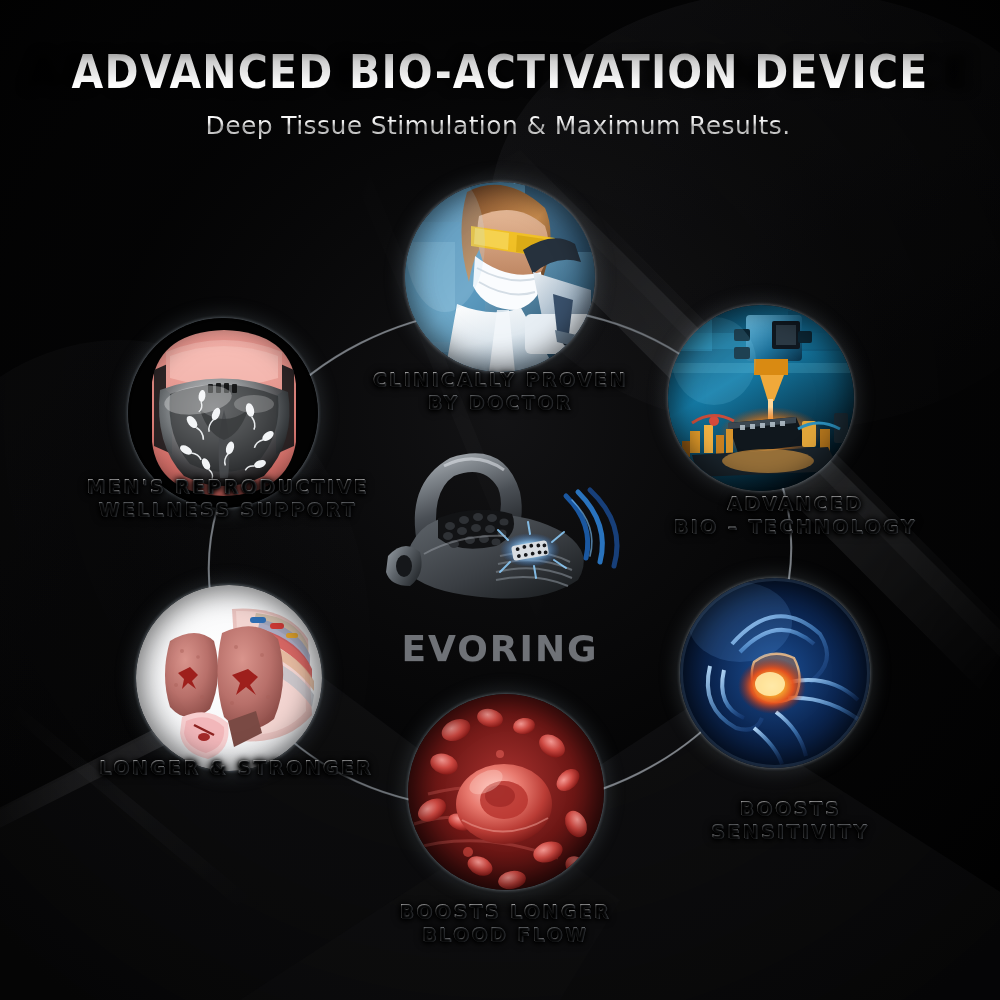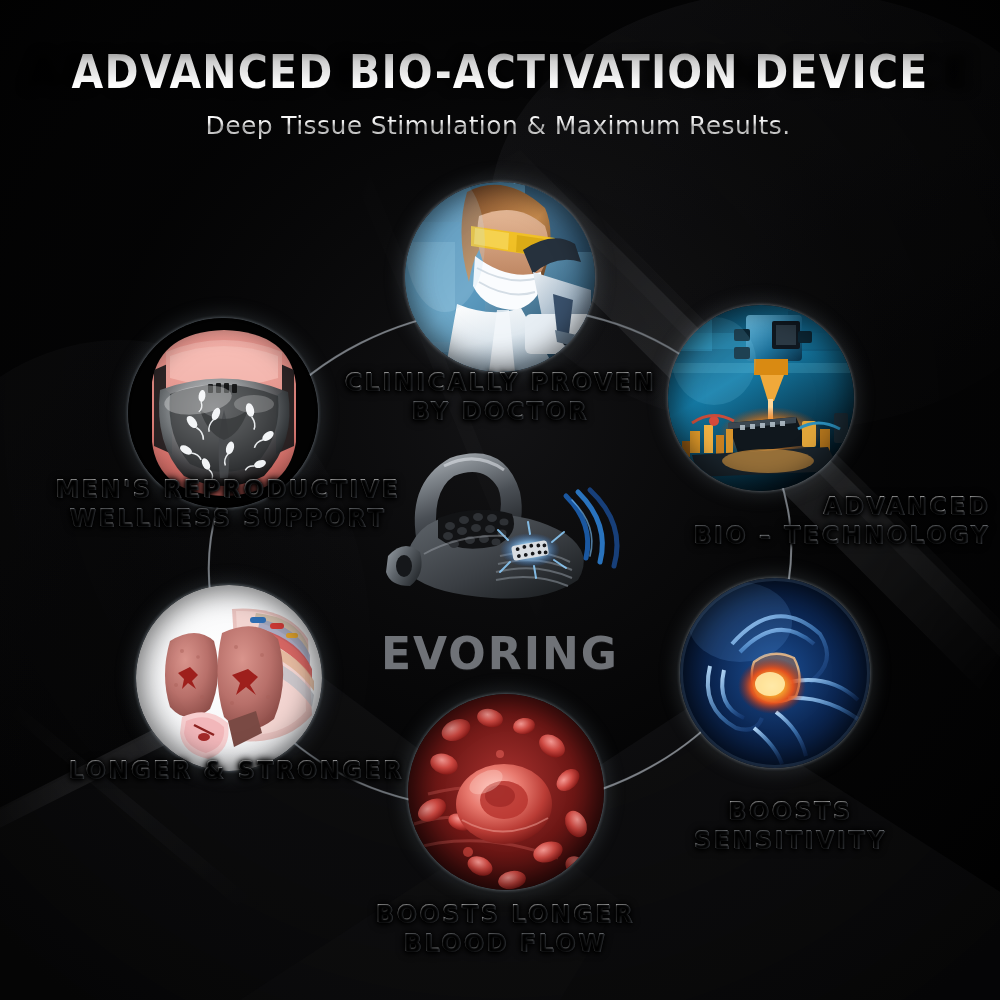--- a/index.html
+++ b/index.html
@@ -53,34 +53,34 @@
   }
   .bubble .inner{position:absolute;inset:0;border-radius:50%;overflow:hidden;}
   .bubble::after{
     content:"";position:absolute;inset:0;border-radius:50%;
     box-shadow:inset 0 0 26px 6px rgba(0,0,0,.55);
     pointer-events:none;
   }
   .caption{
     position:absolute;text-align:center;white-space:pre-line;
     font-family:"DejaVu Sans", sans-serif;
-    font-size:24px;font-weight:bold;letter-spacing:2.4px;line-height:1.22;
+    font-size:19px;font-weight:bold;letter-spacing:2.4px;line-height:1.22;
     color:#e7e9ec;
     text-shadow:0 1px 2px #000, 0 0 7px rgba(0,0,0,.95), 1px 1px 0 #4b4f55;
     background:linear-gradient(180deg,#ffffff 0%,#e2e4e7 42%,#9ba0a6 58%,#f2f3f5 100%);
     -webkit-background-clip:text;background-clip:text;
     -webkit-text-fill-color:transparent;color:transparent;
     filter:drop-shadow(0 1px 2px rgba(0,0,0,.95));
   }
 
   
   #product{position:absolute;left:380px;top:430px;width:250px;height:190px;z-index:14;}
   #brand{
     position:absolute;left:0;top:628px;width:1000px;text-align:center;z-index:16;
-    font-family:"DejaVu Sans", sans-serif;font-size:44px;font-weight:bold;letter-spacing:2px;
+    font-family:"DejaVu Sans", sans-serif;font-size:36px;font-weight:bold;letter-spacing:2px;
     color:#6f7277;
     text-shadow:0 1px 0 #19191b;
   }
 </style>
 </head>
 <body>
 
 <div id="bg">
   <svg width="1000" height="1000" viewBox="0 0 1000 1000">
     <defs>
@@ -284,21 +284,21 @@
             <path d="M 130 124 Q 150 112 172 124" stroke="#2c90bd" stroke-width="3" fill="none"></path>
           </g>
 
           <path d="M 24 150 L 160 142 L 172 166 L 30 172 Z" fill="#1a242c"></path>
           <ellipse cx="100" cy="156" rx="46" ry="12" fill="#ffae45" opacity=".55"></ellipse>
         </g>
         <ellipse cx="46" cy="56" rx="42" ry="44" fill="#7fd6f2" opacity=".16"></ellipse>
       </svg>
     </div>
   </div>
-  <div class="caption" style="left:600px;top:492px;width:390px;text-align:right;">ADVANCED
+  <div class="caption" style="left:600px;top:492px;width:390px;">ADVANCED
 BIO – TECHNOLOGY</div>
 </div>
 
 <div class="node">
   <div class="bubble" style="left:680px;top:578px;width:190px;height:190px;">
     <div class="inner">
       <svg viewBox="0 0 190 190" width="190" height="190">
         <defs>
           <radialGradient id="xrayBg" cx="50%" cy="50%" r="62%">
             <stop offset="0%" stop-color="#1b4f96"></stop>

